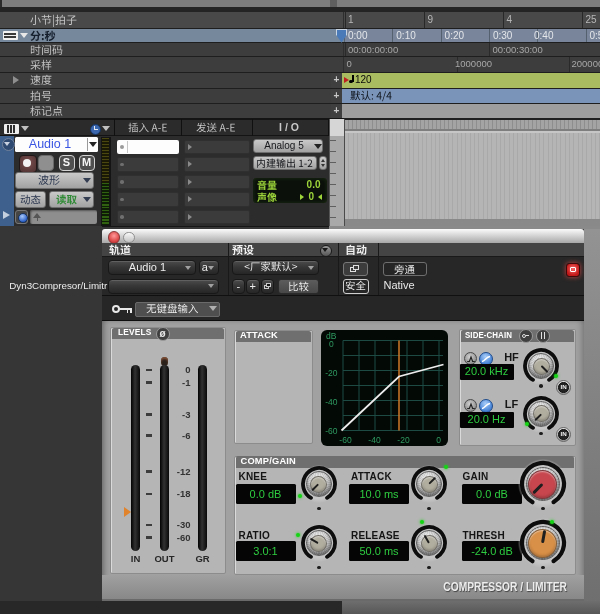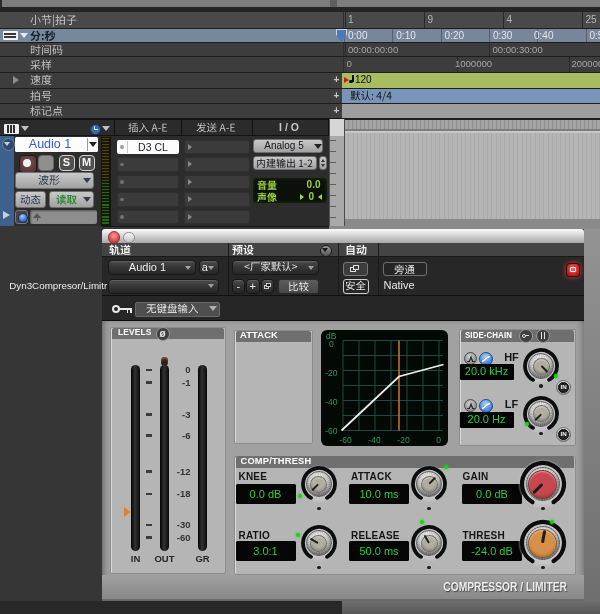--- a/index.html
+++ b/index.html
@@ -187,21 +187,20 @@
 <div class="a" style="left:17.5px;top:212.5px;width:8px;height:8px;border-radius:50%;background:radial-gradient(circle at 40% 30%,#a8c8f8,#2e62c8 70%);border:0.5px solid #16325e"></div>
 <div class="a" style="left:29.5px;top:210px;width:67px;height:13.5px;background:#8e8e8e;box-shadow:inset 1px 1px 2px rgba(0,0,0,.4);border-radius:2px"></div>
 <div class="a tri-r" style="left:33px;top:212.5px;border-left:4px solid transparent;border-right:4px solid transparent;border-bottom:5px solid #555"></div>
 <div class="a" style="left:36.5px;top:217px;width:1.5px;height:4px;background:#555"></div>
 <div class="a" style="left:100.5px;top:136.5px;width:10px;height:89px;background:#141414"></div>
 <div class="a" style="left:102px;top:137.5px;width:7px;height:45px;background:repeating-linear-gradient(#4a4710 0 1.5px,#191906 1.5px 3px)"></div>
 <div class="a" style="left:102px;top:182.5px;width:7px;height:42.5px;background:repeating-linear-gradient(#2f6110 0 1.5px,#0e1d06 1.5px 3px)"></div>
 <div class="a" style="left:116.5px;top:139.5px;width:62.5px;height:14.5px;background:#fdfdfd;border-radius:2px"></div>
 <div class="a" style="left:119.5px;top:144.5px;width:4px;height:4px;border-radius:50%;background:#9a9a9a"></div>
 <div class="a" style="left:126.5px;top:140.5px;width:1px;height:12.5px;background:#c6c6c6"></div>
-<div class="a" style="top:141.6px;font-size:10.5px;color:#20243a;line-height:10.5px;white-space:pre;left:3px;width:300px;text-align:center;">D3 CL</div>
 <div class="a" style="left:116.5px;top:157px;width:62.5px;height:14.5px;background:#3b3b3b;border-radius:2px;border:1px solid #2f2f2f;box-sizing:border-box"></div>
 <div class="a" style="left:120px;top:162.5px;width:3.5px;height:3.5px;border-radius:50%;background:#6f6f6f"></div>
 <div class="a" style="left:116.5px;top:174.5px;width:62.5px;height:14.5px;background:#3b3b3b;border-radius:2px;border:1px solid #2f2f2f;box-sizing:border-box"></div>
 <div class="a" style="left:120px;top:180.0px;width:3.5px;height:3.5px;border-radius:50%;background:#6f6f6f"></div>
 <div class="a" style="left:116.5px;top:192px;width:62.5px;height:14.5px;background:#3b3b3b;border-radius:2px;border:1px solid #2f2f2f;box-sizing:border-box"></div>
 <div class="a" style="left:120px;top:197.5px;width:3.5px;height:3.5px;border-radius:50%;background:#6f6f6f"></div>
 <div class="a" style="left:116.5px;top:209.5px;width:62.5px;height:14.5px;background:#3b3b3b;border-radius:2px;border:1px solid #2f2f2f;box-sizing:border-box"></div>
 <div class="a" style="left:120px;top:215.0px;width:3.5px;height:3.5px;border-radius:50%;background:#6f6f6f"></div>
 <div class="a" style="left:183.5px;top:139.5px;width:66px;height:14.5px;background:#3b3b3b;border-radius:2px;border:1px solid #2f2f2f;box-sizing:border-box"></div>
 <div class="a tri-r" style="left:187.5px;top:143.7px;border-top:3px solid transparent;border-bottom:3px solid transparent;border-left:4.5px solid #8a8a8a"></div>
@@ -451,21 +450,21 @@
 <div class="a" style="left:528.75px;top:401.25px;width:24.5px;height:24.5px;border-radius:50%;background:repeating-conic-gradient(rgba(110,110,110,.5) 0deg 5deg,rgba(225,225,225,.45) 5deg 10deg);opacity:.3"></div>
 <div class="a" style="left:532.5px;top:405.0px;width:17.0px;height:17.0px;border-radius:50%;background:#b2ae9f;border:1px solid rgba(35,35,35,.45);box-sizing:border-box;box-shadow:inset 0 1px 1.5px rgba(255,255,255,.5), inset 0 -1.5px 2.5px rgba(0,0,0,.22)"></div>
 <div class="a" style="left:539.8px;top:404.5px;width:2.4px;height:9px;border-radius:2px;background:#1f1f1f;transform-origin:50% 100%;transform:rotate(225deg)"></div>
 <div class="a" style="left:525px;top:421.5px;width:4px;height:4px;border-radius:50%;background:#15d415;box-shadow:0 0 3px #15d415"></div>
 <div class="a" style="left:539px;top:431.5px;width:4px;height:3.5px;border-radius:50%;background:#1c1c1c"></div>
 <div class="a" style="left:556.0px;top:427.0px;width:15.0px;height:15.0px;border-radius:50%;background:linear-gradient(#e6e6e6,#9a9a9a);border:1px solid #666;box-sizing:border-box"></div>
 <div class="a" style="left:558.3px;top:429.3px;width:10.4px;height:10.4px;border-radius:50%;background:#232323;border:1px solid #111;box-sizing:border-box"></div>
 <div class="a" style="top:431.4px;font-size:6.2px;color:#f0f0f0;line-height:6.2px;white-space:pre;font-weight:bold;left:413.5px;width:300px;text-align:center;">IN</div>
 <div class="a" style="left:233.5px;top:455.5px;width:342px;height:119.5px;background:#b5b5b5;border:1px solid #8c8c8c;box-sizing:border-box;border-radius:2px;box-shadow:inset 1px 1px 0 rgba(255,255,255,.5)"></div>
 <div class="a" style="left:235.5px;top:456px;width:338px;height:11.5px;background:#6f6f6f;border-radius:2px 2px 0 0"></div>
-<div class="a" style="top:456.7px;font-size:9.3px;color:#ffffff;line-height:9.3px;white-space:pre;font-weight:bold;letter-spacing:0.2px;left:240.5px;">COMP/THRESH</div>
+<div class="a" style="top:456.7px;font-size:9.3px;color:#ffffff;line-height:9.3px;white-space:pre;font-weight:bold;letter-spacing:0.2px;left:240.5px;">COMP/GAIN</div>
 <div class="a" style="top:472.0px;font-size:10px;color:#141414;line-height:10px;white-space:pre;font-weight:bold;letter-spacing:0.2px;left:238.5px;">KNEE</div>
 <div class="a" style="top:472.0px;font-size:10px;color:#141414;line-height:10px;white-space:pre;font-weight:bold;letter-spacing:0.2px;left:351px;">ATTACK</div>
 <div class="a" style="top:472.0px;font-size:10px;color:#141414;line-height:10px;white-space:pre;font-weight:bold;letter-spacing:0.2px;left:462.5px;">GAIN</div>
 <div class="a" style="top:530.5px;font-size:10px;color:#141414;line-height:10px;white-space:pre;font-weight:bold;letter-spacing:0.2px;left:238.5px;">RATIO</div>
 <div class="a" style="top:530.5px;font-size:10px;color:#141414;line-height:10px;white-space:pre;font-weight:bold;letter-spacing:0.2px;left:351px;">RELEASE</div>
 <div class="a" style="top:530.5px;font-size:10px;color:#141414;line-height:10px;white-space:pre;font-weight:bold;letter-spacing:0.2px;left:462.5px;">THRESH</div>
 <div class="a" style="left:235.5px;top:484px;width:60px;height:19.5px;background:#050505;border-radius:1.5px"></div>
 <div class="a" style="top:488.6px;font-size:11px;color:#2ecc40;line-height:11px;white-space:pre;left:115.5px;width:300px;text-align:center;">0.0 dB</div>
 <div class="a" style="left:349px;top:484px;width:60px;height:19.5px;background:#050505;border-radius:1.5px"></div>
 <div class="a" style="top:488.6px;font-size:11px;color:#2ecc40;line-height:11px;white-space:pre;left:229px;width:300px;text-align:center;">10.0 ms</div>

